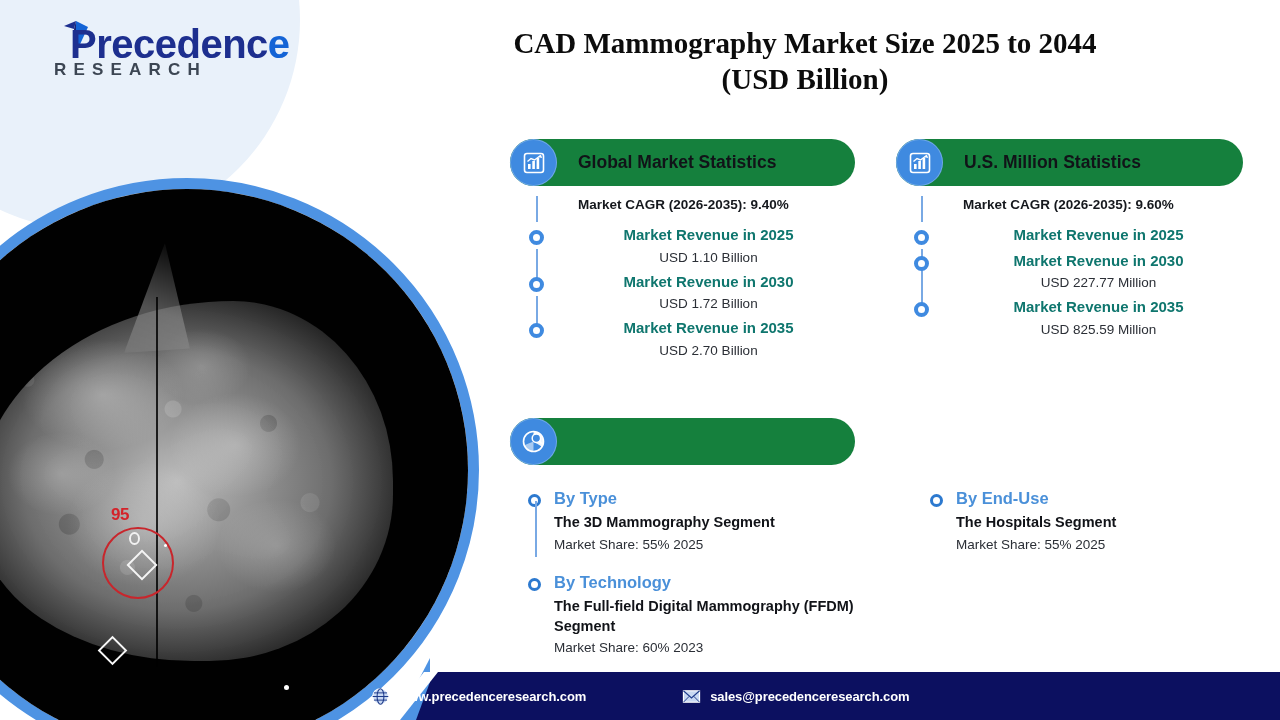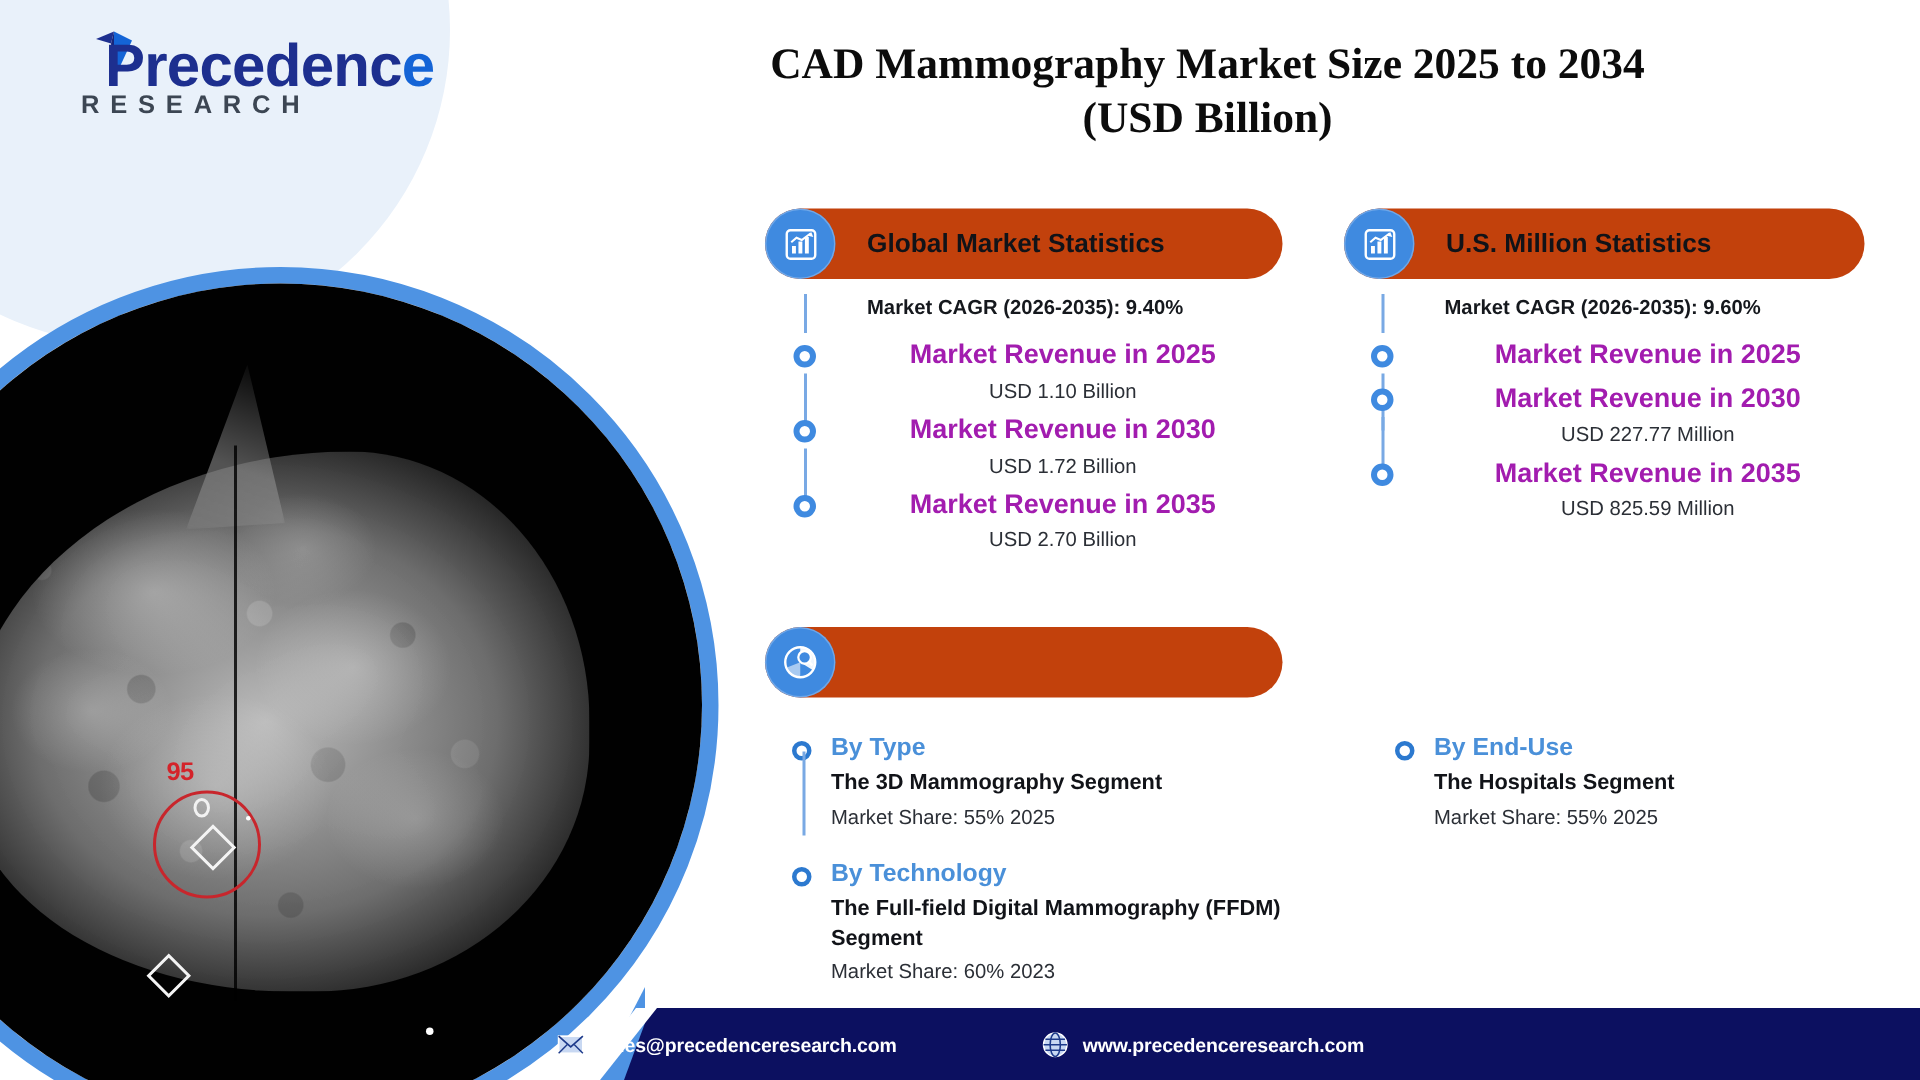--- a/index.html
+++ b/index.html
@@ -123,21 +123,21 @@
   }
   #diamond-1 { left: 225px; top: 365px; width: 22px; height: 22px; }
   #diamond-2 { left: 196px; top: 451px; width: 21px; height: 21px; }
   .dot-spec { position: absolute; background: #fff; border-radius: 50%; }
   #spec-1 { left: 258px; top: 355px; width: 3px; height: 3px; }
   #spec-2 { left: 378px; top: 496px; width: 5px; height: 5px; }
 
   
   .pill {
     position: absolute; height: 47px;
-    background: #c2410c; border-radius: 24px;
+    background: #15803d; border-radius: 24px;
     display: flex; align-items: center;
   }
   .pill-icon {
     width: 47px; height: 47px; border-radius: 50%;
     background: #3f8ae0; flex: 0 0 auto;
     display: flex; align-items: center; justify-content: center;
     box-shadow: 0 0 0 1px rgba(255,255,255,.25) inset;
   }
   .pill-title {
     font-size: 17.5px; font-weight: 700; color: #111318;
@@ -169,21 +169,21 @@
   .bullet {
     position: absolute; left: 1px; top: 3px;
     width: 15px; height: 15px; border-radius: 50%;
     border: 4px solid #3f8ae0; background: #ffffff;
   }
   .stat-item .connector {
     position: absolute; left: 8px; top: 22px;
     width: 1.5px; height: 38px; background: #79a9e4;
   }
   .stat-label {
-    font-size: 18px; font-weight: 700; color: #a21caf;
+    font-size: 15px; font-weight: 700; color: #0f766e;
     line-height: 1.1; white-space: nowrap;
   }
   .stat-value {
     font-size: 13.5px; color: #2b2f36; margin-top: 6px;
   }
 
   
   .seg-block { position: absolute; }
   #seg-type   { left: 528px; top: 489px; width: 345px; }
   #seg-tech   { left: 528px; top: 573px; width: 345px; }
@@ -247,21 +247,21 @@
   <svg id="logo-mark" viewBox="0 0 32 34">
     <path d="M2 6 L14 1 L12 9 Z" fill="#1d2f8f"></path>
     <path d="M14 1 L26 7 L14 33 Z" fill="#1464d6"></path>
     <path d="M12 9 L14 1 L14 33 Z" fill="#18257a"></path>
   </svg>
   <div id="logo-word"><span>Precedenc</span><span class="tail">e</span></div>
   <div id="logo-sub">RESEARCH</div>
 </div>
 
 <div id="title">
-  <div>CAD Mammography Market Size 2025 to 2034</div>
+  <div>CAD Mammography Market Size 2025 to 2044</div>
   <div>(USD Billion)</div>
 </div>
 
 <div id="mammo-wrap">
   <div id="mammo-ring"></div>
   <div id="mammo-disc">
     <div class="tissue" id="tissue-main"></div>
     <div id="tissue-speckle"></div>
     <div id="tissue-apex"></div>
     <div id="split-line"></div>
@@ -398,30 +398,30 @@
     <div class="seg-share">Market Share: 55% 2025</div>
   </div>
 </div>
 
 <div id="footer"></div>
 <div id="footer-blue-tip"></div>
 <div id="footer-slash"></div>
 <div id="footer-inner">
   <div class="foot-item">
     <svg class="foot-icon" viewBox="0 0 20 20">
-      <rect x="1.5" y="4" width="17" height="12" fill="#c8d8f2" stroke="#ffffff" stroke-width="1.2"></rect>
-      <polyline points="1.5,4 10,11.5 18.5,4" fill="none" stroke="#1d3a8a" stroke-width="1.2"></polyline>
-      <polyline points="1.5,16 7.6,9.8" fill="none" stroke="#1d3a8a" stroke-width="1"></polyline>
-      <polyline points="18.5,16 12.4,9.8" fill="none" stroke="#1d3a8a" stroke-width="1"></polyline>
-    </svg>
-    <span class="foot-text">sales@precedenceresearch.com</span>
-  </div>
-  <div class="foot-item">
-    <svg class="foot-icon" viewBox="0 0 20 20">
       <circle cx="10" cy="10" r="8.2" fill="#c8d8f2" stroke="#ffffff" stroke-width="1.1"></circle>
       <ellipse cx="10" cy="10" rx="3.6" ry="8.2" fill="none" stroke="#1d3a8a" stroke-width="1.1"></ellipse>
       <line x1="1.8" y1="10" x2="18.2" y2="10" stroke="#1d3a8a" stroke-width="1.1"></line>
       <line x1="3.1" y1="6.2" x2="16.9" y2="6.2" stroke="#1d3a8a" stroke-width="1"></line>
       <line x1="3.1" y1="13.8" x2="16.9" y2="13.8" stroke="#1d3a8a" stroke-width="1"></line>
     </svg>
     <span class="foot-text">www.precedenceresearch.com</span>
   </div>
+  <div class="foot-item">
+    <svg class="foot-icon" viewBox="0 0 20 20">
+      <rect x="1.5" y="4" width="17" height="12" fill="#c8d8f2" stroke="#ffffff" stroke-width="1.2"></rect>
+      <polyline points="1.5,4 10,11.5 18.5,4" fill="none" stroke="#1d3a8a" stroke-width="1.2"></polyline>
+      <polyline points="1.5,16 7.6,9.8" fill="none" stroke="#1d3a8a" stroke-width="1"></polyline>
+      <polyline points="18.5,16 12.4,9.8" fill="none" stroke="#1d3a8a" stroke-width="1"></polyline>
+    </svg>
+    <span class="foot-text">sales@precedenceresearch.com</span>
+  </div>
 </div>
 
 </body></html>

